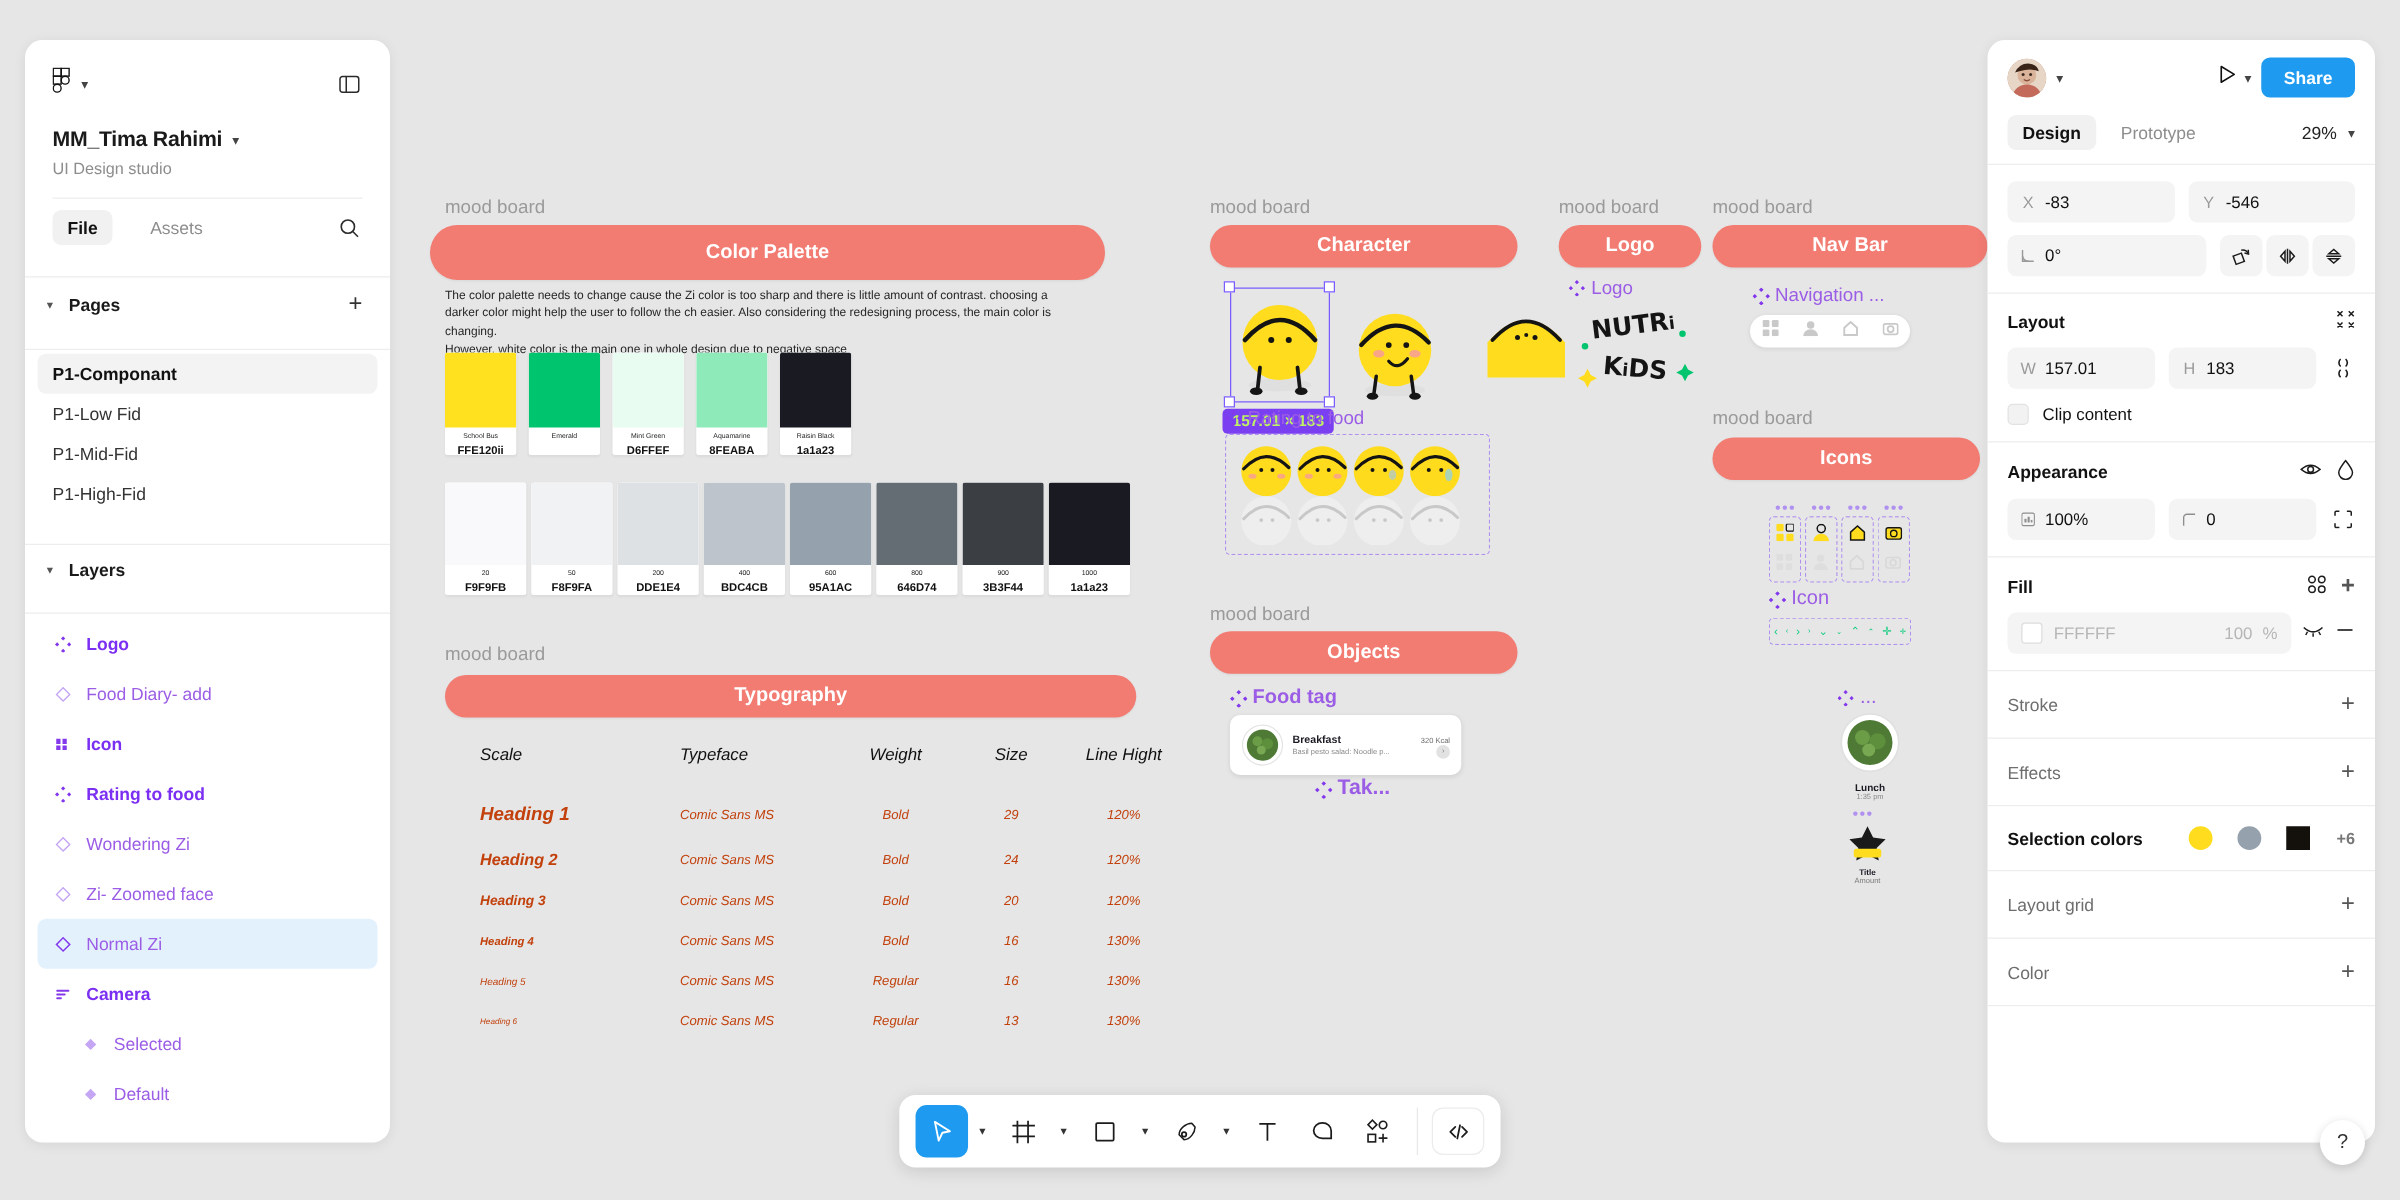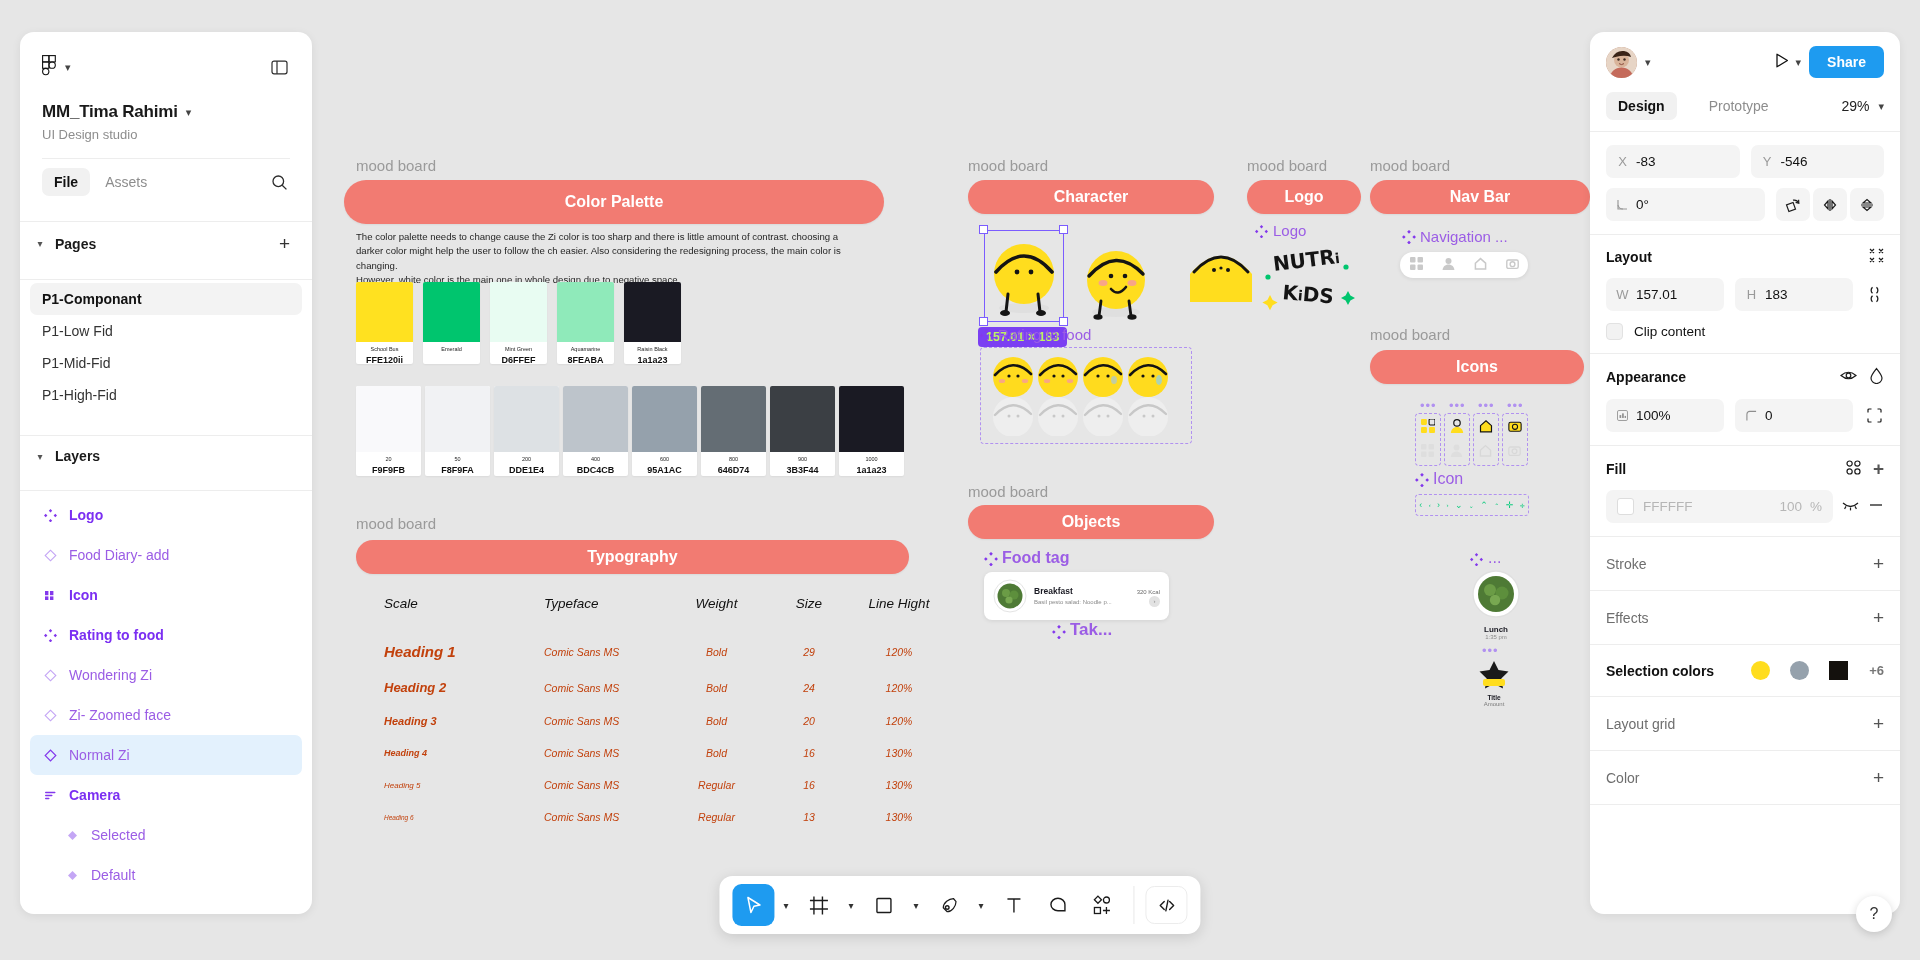--- a/index.html
+++ b/index.html
@@ -24,21 +24,21 @@
   .lp-row1 { display: flex; align-items: center; justify-content: space-between; height: 34px; }
   .figma-mark { display: flex; align-items: center; gap: 8px; cursor: pointer; }
   .chev { font-size: 11px; color: #444; }
   .panel-toggle { width: 22px; height: 22px; display: flex; align-items: center; justify-content: center; cursor: pointer; }
   .proj-name { margin-top: 18px; display: flex; align-items: center; gap: 8px; }
   .proj-name span.t { font-size: 17px; font-weight: 700; color: #1a1a1a; letter-spacing: -.2px; }
   .proj-sub { margin-top: 5px; font-size: 13px; color: #8d8d8d; }
   .lp-divider { height: 1px; background: #ededed; margin-top: 16px; }
 
   .tabs-row { display: flex; align-items: center; justify-content: space-between; padding: 9px 22px; }
-  .tabs { display: flex; gap: 3px; }
+  .tabs { display: flex; gap: 18px; }
   .tab { font-size: 14px; padding: 6px 12px; border-radius: 7px; cursor: pointer; color: #8d8d8d; font-weight: 500;}
   .tab.active { background: #f1f1f1; color: #111; font-weight: 700; }
   .srch { width: 22px; height: 22px; cursor: pointer; display:flex;align-items:center;justify-content:center;}
 
   .sec-head { display: flex; align-items: center; gap: 9px; padding: 12px 22px 10px 14px; }
   .sec-head .caret { font-size: 10px; color: #555; width: 12px; text-align:center; }
   .sec-head .lbl { font-size: 14px; font-weight: 700; color: #1a1a1a; }
   .sec-head .plus { margin-left: auto; font-size: 19px; color: #333; cursor: pointer; line-height: 1; }
 
   .pages-list { padding: 3px 10px 8px 10px; }
@@ -114,21 +114,21 @@
     position: absolute; right: 20px; top: 32px;
     width: 310px; height: 882px;
     background: #fff; border-radius: 14px;
     box-shadow: 0 2px 10px rgba(0,0,0,.07);
     overflow: hidden; display: flex; flex-direction: column;
   }
   .rp-top { display: flex; align-items: center; padding: 14px 16px 10px 16px; gap: 8px; }
   .avatar { width: 31px; height: 31px; border-radius: 50%; overflow: hidden; background: #c9a18d; flex:0 0 31px; }
   .play-btn { margin-left: auto; display: flex; align-items: center; gap: 6px; cursor: pointer; }
   .share-btn { background: #1e9bf0; color: #fff; font-size: 14px; font-weight: 700; padding: 8px 18px; border-radius: 7px; cursor: pointer; border:none;}
-  .rp-tabs { display: flex; align-items: center; padding: 4px 16px 11px 16px; gap: 20px;}
+  .rp-tabs { display: flex; align-items: center; padding: 4px 16px 11px 16px; gap: 8px;}
   .rp-tab { font-size: 14px; padding: 6px 12px; border-radius: 7px; color: #8d8d8d; cursor: pointer; }
   .rp-tab.active { background: #f1f1f1; color: #111; font-weight: 700; }
   .zoom-ctl { margin-left: auto; display: flex; align-items: center; gap: 9px; font-size: 14px; color: #222; cursor: pointer;}
   .rp-div { height: 1px; background: #ededed; }
 
   .prop-sec { padding: 13px 16px; }
   .fields { display: flex; gap: 11px; align-items: center; }
   .fld { flex: 1; background: #f4f4f4; border-radius: 7px; height: 33px; display: flex; align-items: center; gap: 8px; padding: 0 11px; font-size: 13.5px; color: #111; }
   .fld .k { color: #9a9a9a; font-size: 13px; width: 11px; display:flex;align-items:center;justify-content:center;}
   .icon-btns { display: flex; gap: 3px; }

